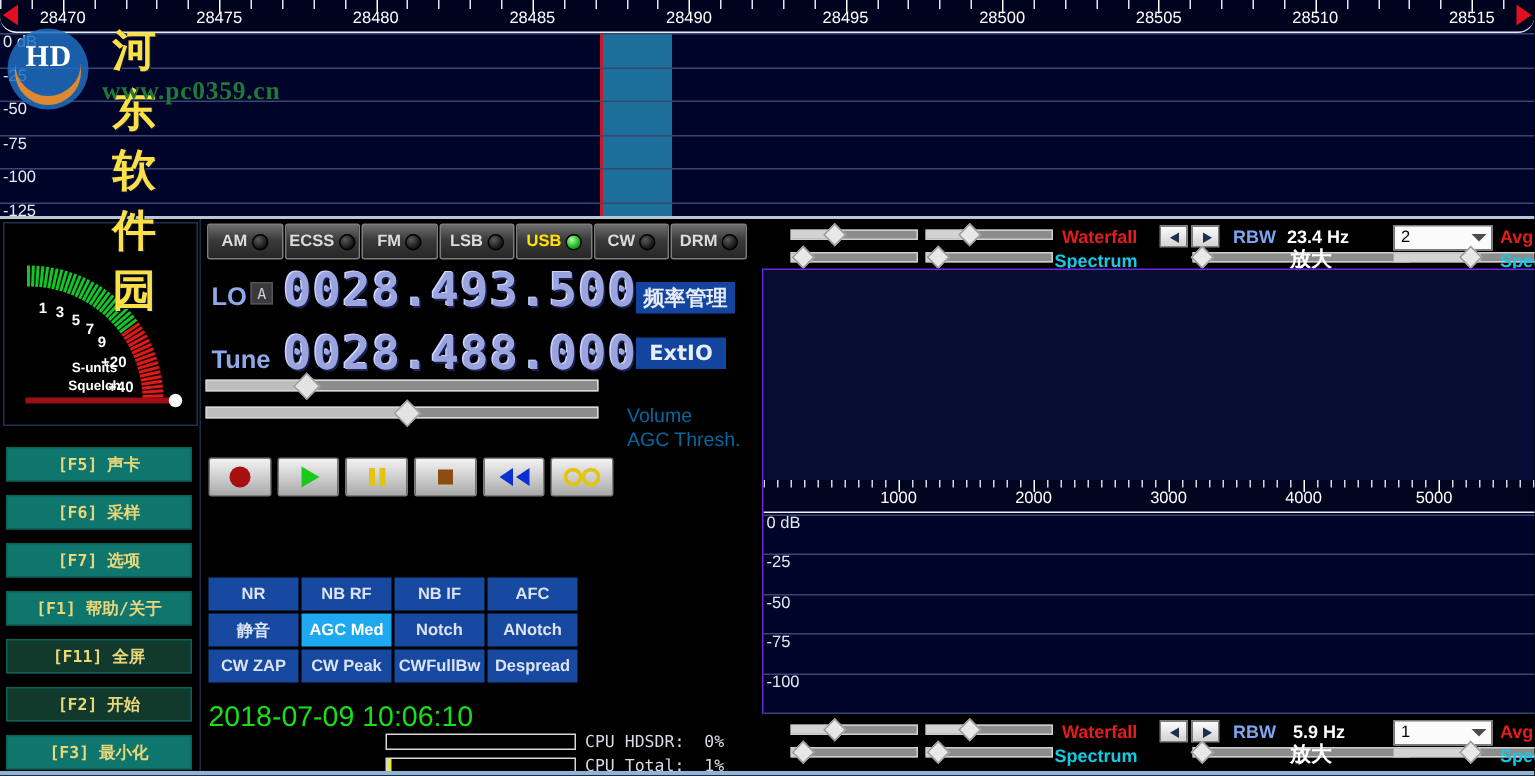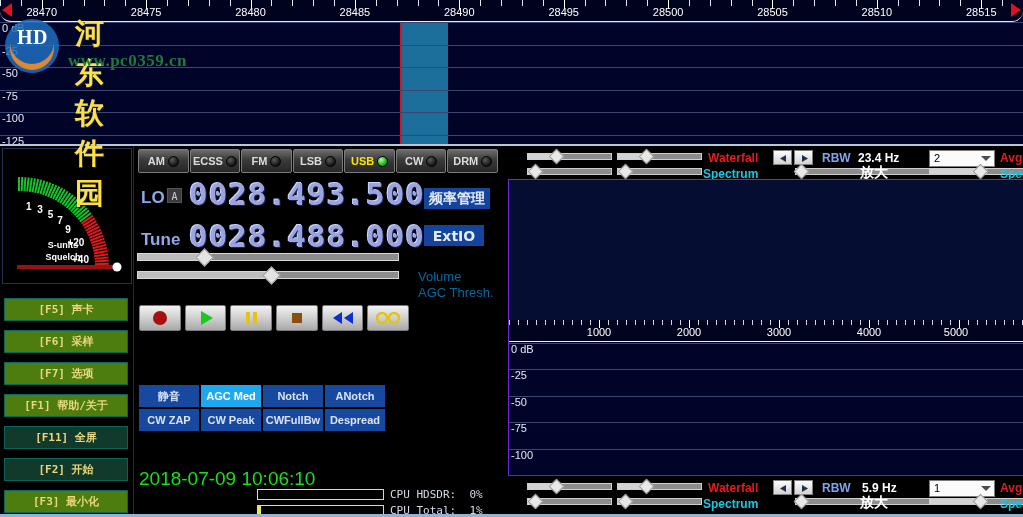--- a/index.html
+++ b/index.html
@@ -47,21 +47,21 @@
   .lower { position: absolute; left: 0; top: 146px; width: 1023px; height: 371px; background: #000; }
 
   
   .leftcol { position: absolute; left: 0; top: 0; width: 134px; height: 371px;
              background: #000; border-right: 1px solid #1b2a44; }
   .smeter { position: absolute; left: 2px; top: 2px; width: 130px; height: 136px;
             background: #000; border: 1px solid #1e3156; }
   .smeter-lbl { position: absolute; width: 100%; text-align: center; color: #ffffff;
                 font-size: 9px; font-weight: bold; }
   .fkeys { position: absolute; left: 4px; top: 152px; width: 124px; }
-  .fkey { height: 23px; margin-bottom: 9px; background: #4d7c0f; color: #e9d77a;
+  .fkey { height: 23px; margin-bottom: 9px; background: #0f766e; color: #e9d77a;
           font-size: 11px; font-weight: bold; font-family: "DejaVu Sans Mono", monospace;
           display: flex; align-items: center; justify-content: center;
           border: 1px solid #0a6258; letter-spacing: 0px; cursor: pointer; }
   .fkey.dim { background: #123a2c; }
   .fkey.gap { margin-top: 8px; }
 
   
   .center { position: absolute; left: 135px; top: 0; width: 370px; height: 371px; background: #000; }
 
   .modebar { position: absolute; left: 3px; top: 3px; width: 360px; height: 24px;
@@ -445,20 +445,34 @@
         <div class="tbtn">
           <svg width="28" height="18" viewBox="0 0 28 18">
             <circle cx="8" cy="9" r="5" fill="none" stroke="#e3c413" stroke-width="2.5"></circle>
             <circle cx="20" cy="9" r="5" fill="none" stroke="#e3c413" stroke-width="2.5"></circle>
             <line x1="12" y1="9" x2="16" y2="9" stroke="#e3c413" stroke-width="2.5"></line>
           </svg>
         </div>
       </div>
 
       <div class="dspgrid" id="dspGrid">
+          <div class="dsprow">
+            <div class="dspbtn">
+              <span>NR</span>
+            </div>
+            <div class="dspbtn">
+              <span>NB RF</span>
+            </div>
+            <div class="dspbtn">
+              <span>NB IF</span>
+            </div>
+            <div class="dspbtn">
+              <span>AFC</span>
+            </div>
+          </div>
           <div class="dsprow">
             <div class="dspbtn">
               <span>静音</span>
             </div>
             <div class="dspbtn on">
               <span>AGC Med</span>
             </div>
             <div class="dspbtn">
               <span>Notch</span>
             </div>

